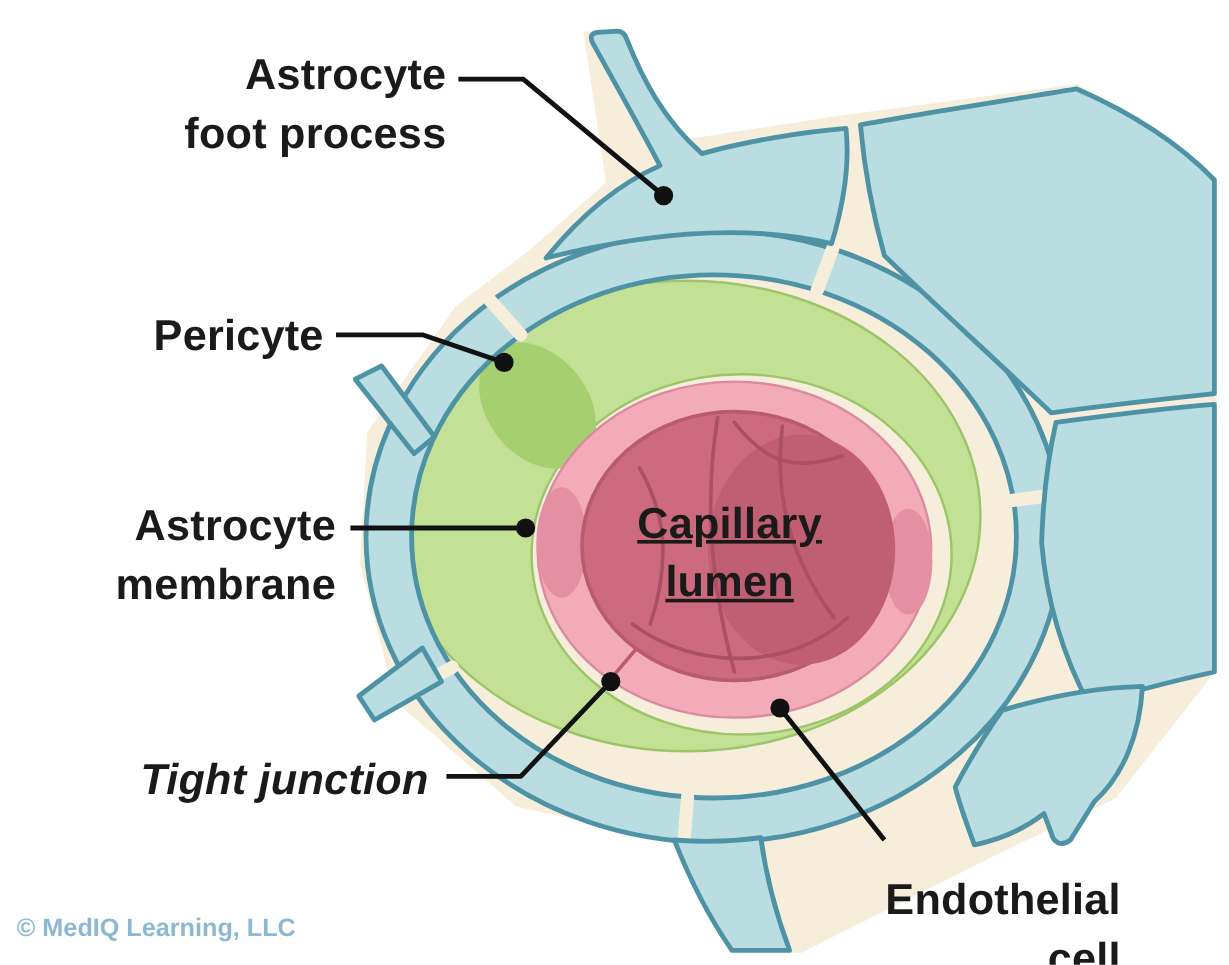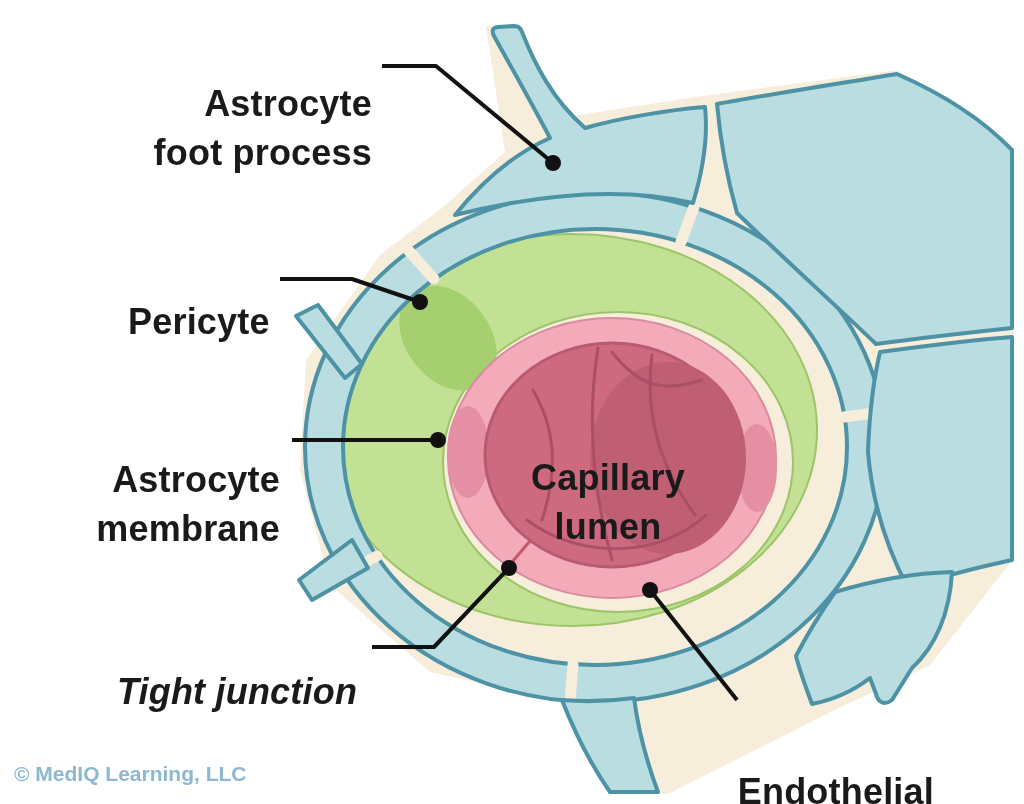--- a/index.html
+++ b/index.html
@@ -13,24 +13,23 @@
   svg.diagram { position: absolute; left: 0; top: 0; z-index: 1; }
   .label {
     position: absolute;
     z-index: 2;
     color: #1a1a1a;
     font-size: 36px;
     font-weight: 600;
     line-height: 1.36;
     white-space: pre-line;
     letter-spacing: 0.2px;
-    margin-top: 42px;
   }
   .right  { text-align: right; }
-  .center { text-align: center; }
+  .center { text-align: center; text-decoration: underline; }
   .copyright {
     position: absolute;
     z-index: 2;
     left: 14px;
     top: 762px;
     font-size: 21px;
     font-weight: 600;
     color: #8cb8d2;
   }
 </style>

